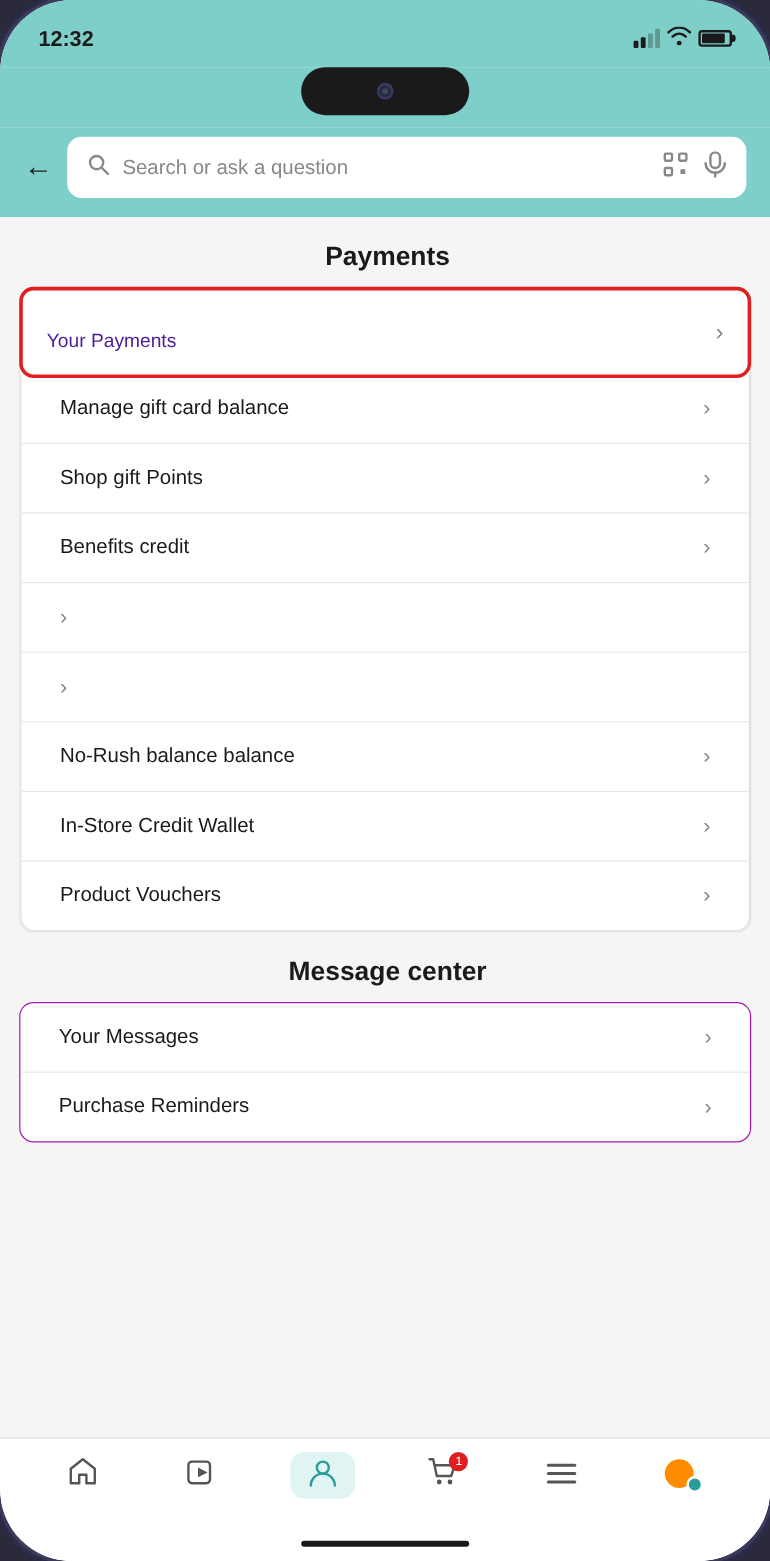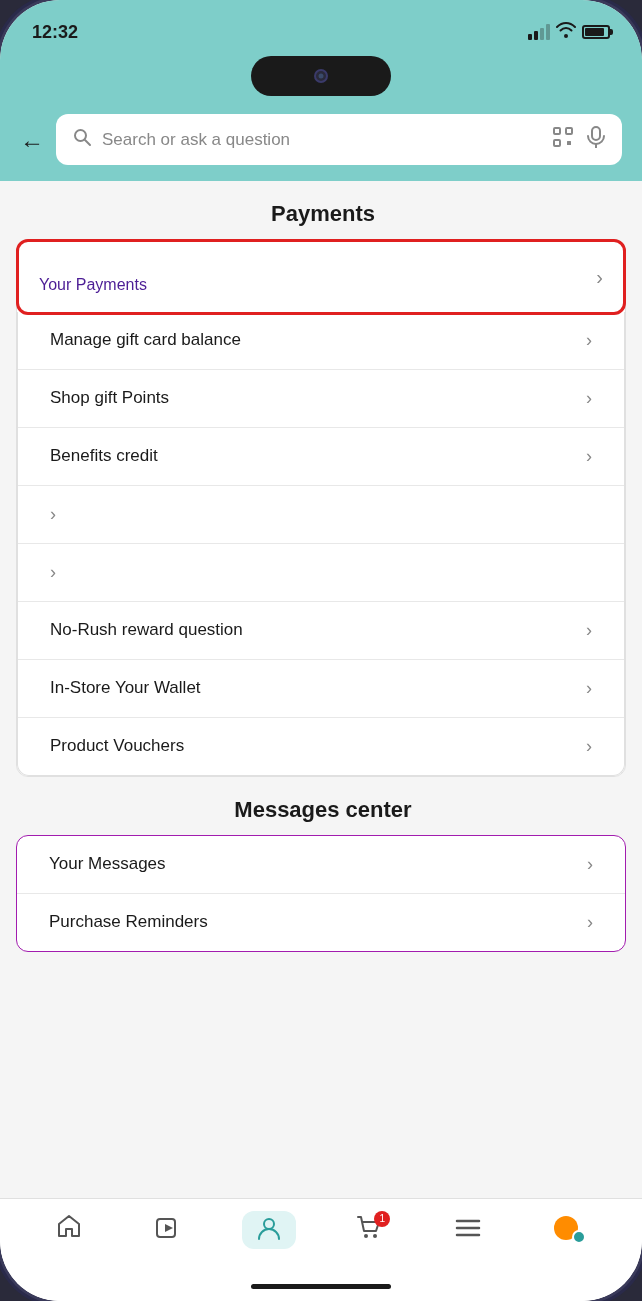--- a/index.html
+++ b/index.html
@@ -387,38 +387,38 @@
 
           <div class="list-item">
             <span class="chevron">›</span>
           </div>
 
           <div class="list-item">
             <span class="chevron">›</span>
           </div>
 
           <div class="list-item">
-            <span class="list-item-text">No-Rush reward question</span>
-            <span class="chevron">›</span>
-          </div>
-
-          <div class="list-item">
-            <span class="list-item-text">In-Store Your Wallet</span>
+            <span class="list-item-text">No-Rush balance balance</span>
+            <span class="chevron">›</span>
+          </div>
+
+          <div class="list-item">
+            <span class="list-item-text">In-Store Credit Wallet</span>
             <span class="chevron">›</span>
           </div>
 
           <div class="list-item" style="border-bottom:none;gap:32px;">
             <span class="list-item-text">Product Vouchers</span>
             <span class="chevron">›</span>
           </div>
 
         </div>
       </div>
 
-      <div class="section-title">Messages center</div>
+      <div class="section-title">Message center</div>
 
       <div class="list-card">
         <div class="list-item">
           <span class="list-item-text">Your Messages</span>
           <span class="chevron">›</span>
         </div>
         <div class="list-item" style="border-bottom:none;gap:48px;">
           <span class="list-item-text">Purchase Reminders</span>
           <span class="chevron">›</span>
         </div>

